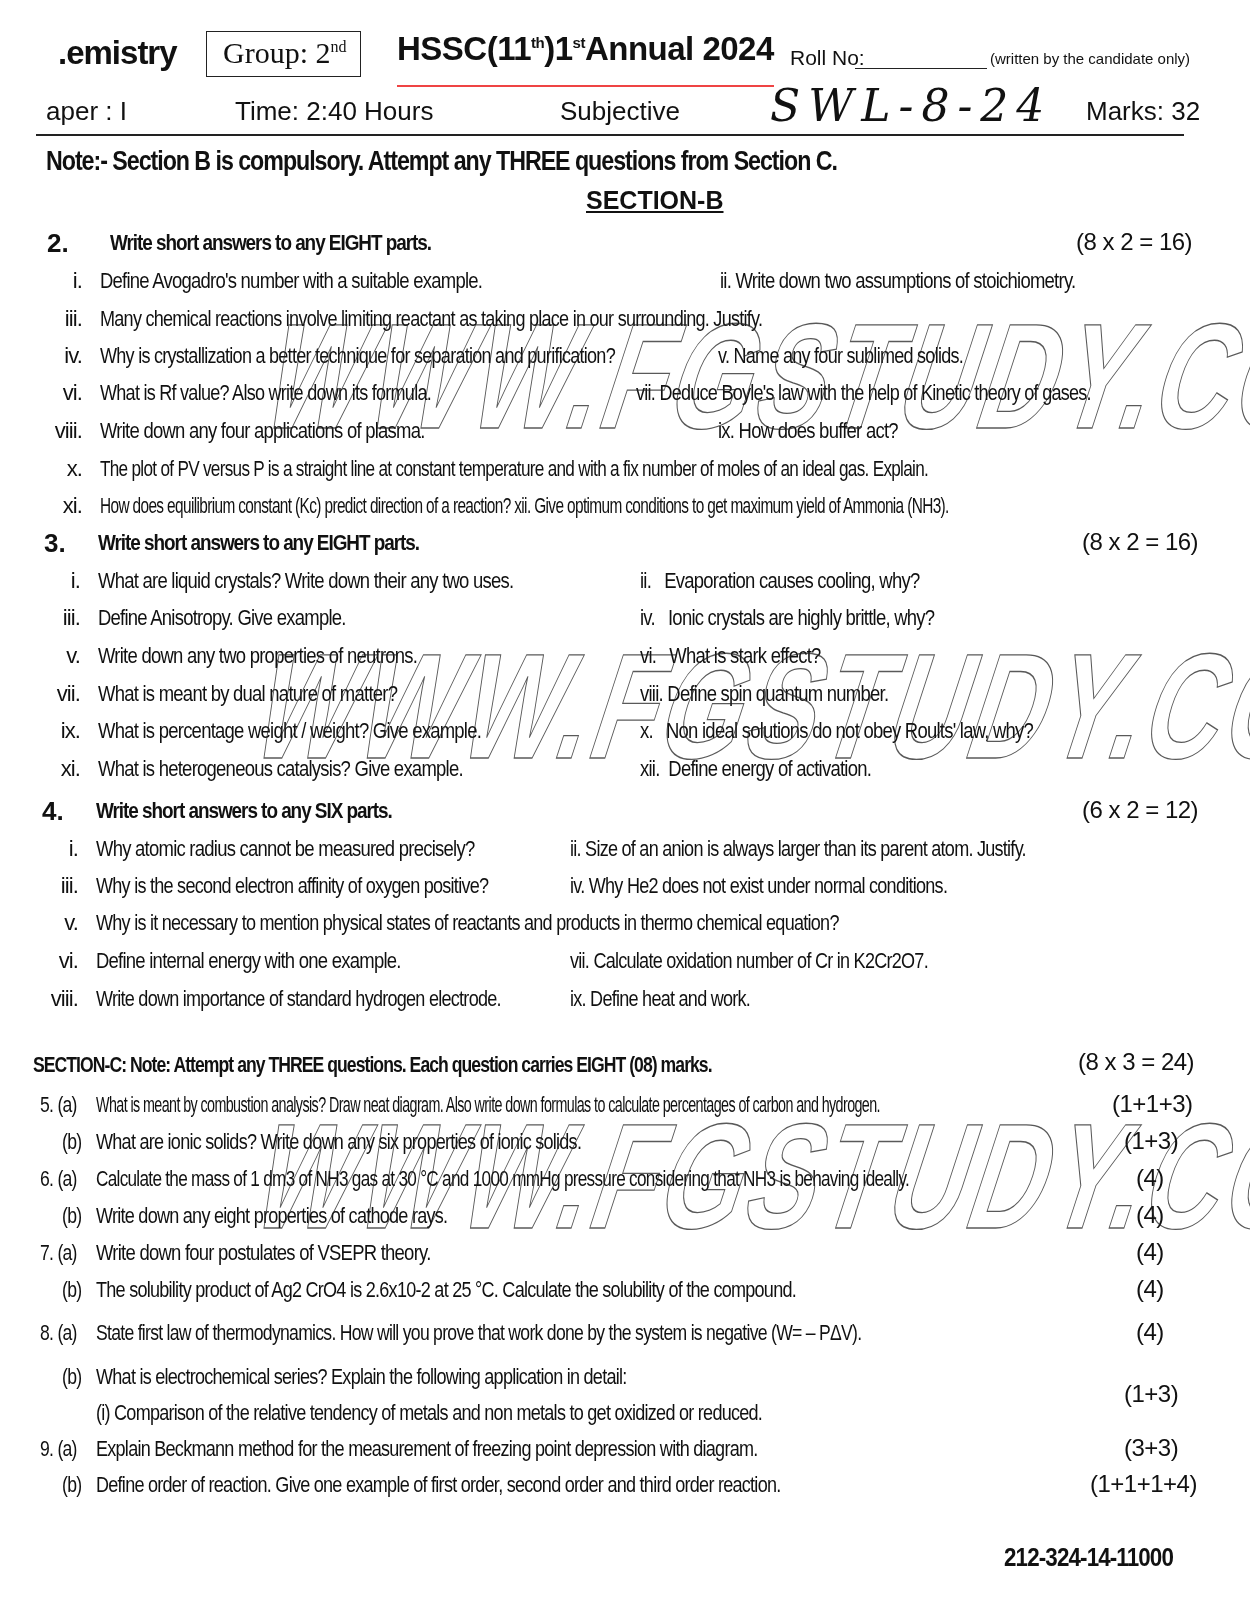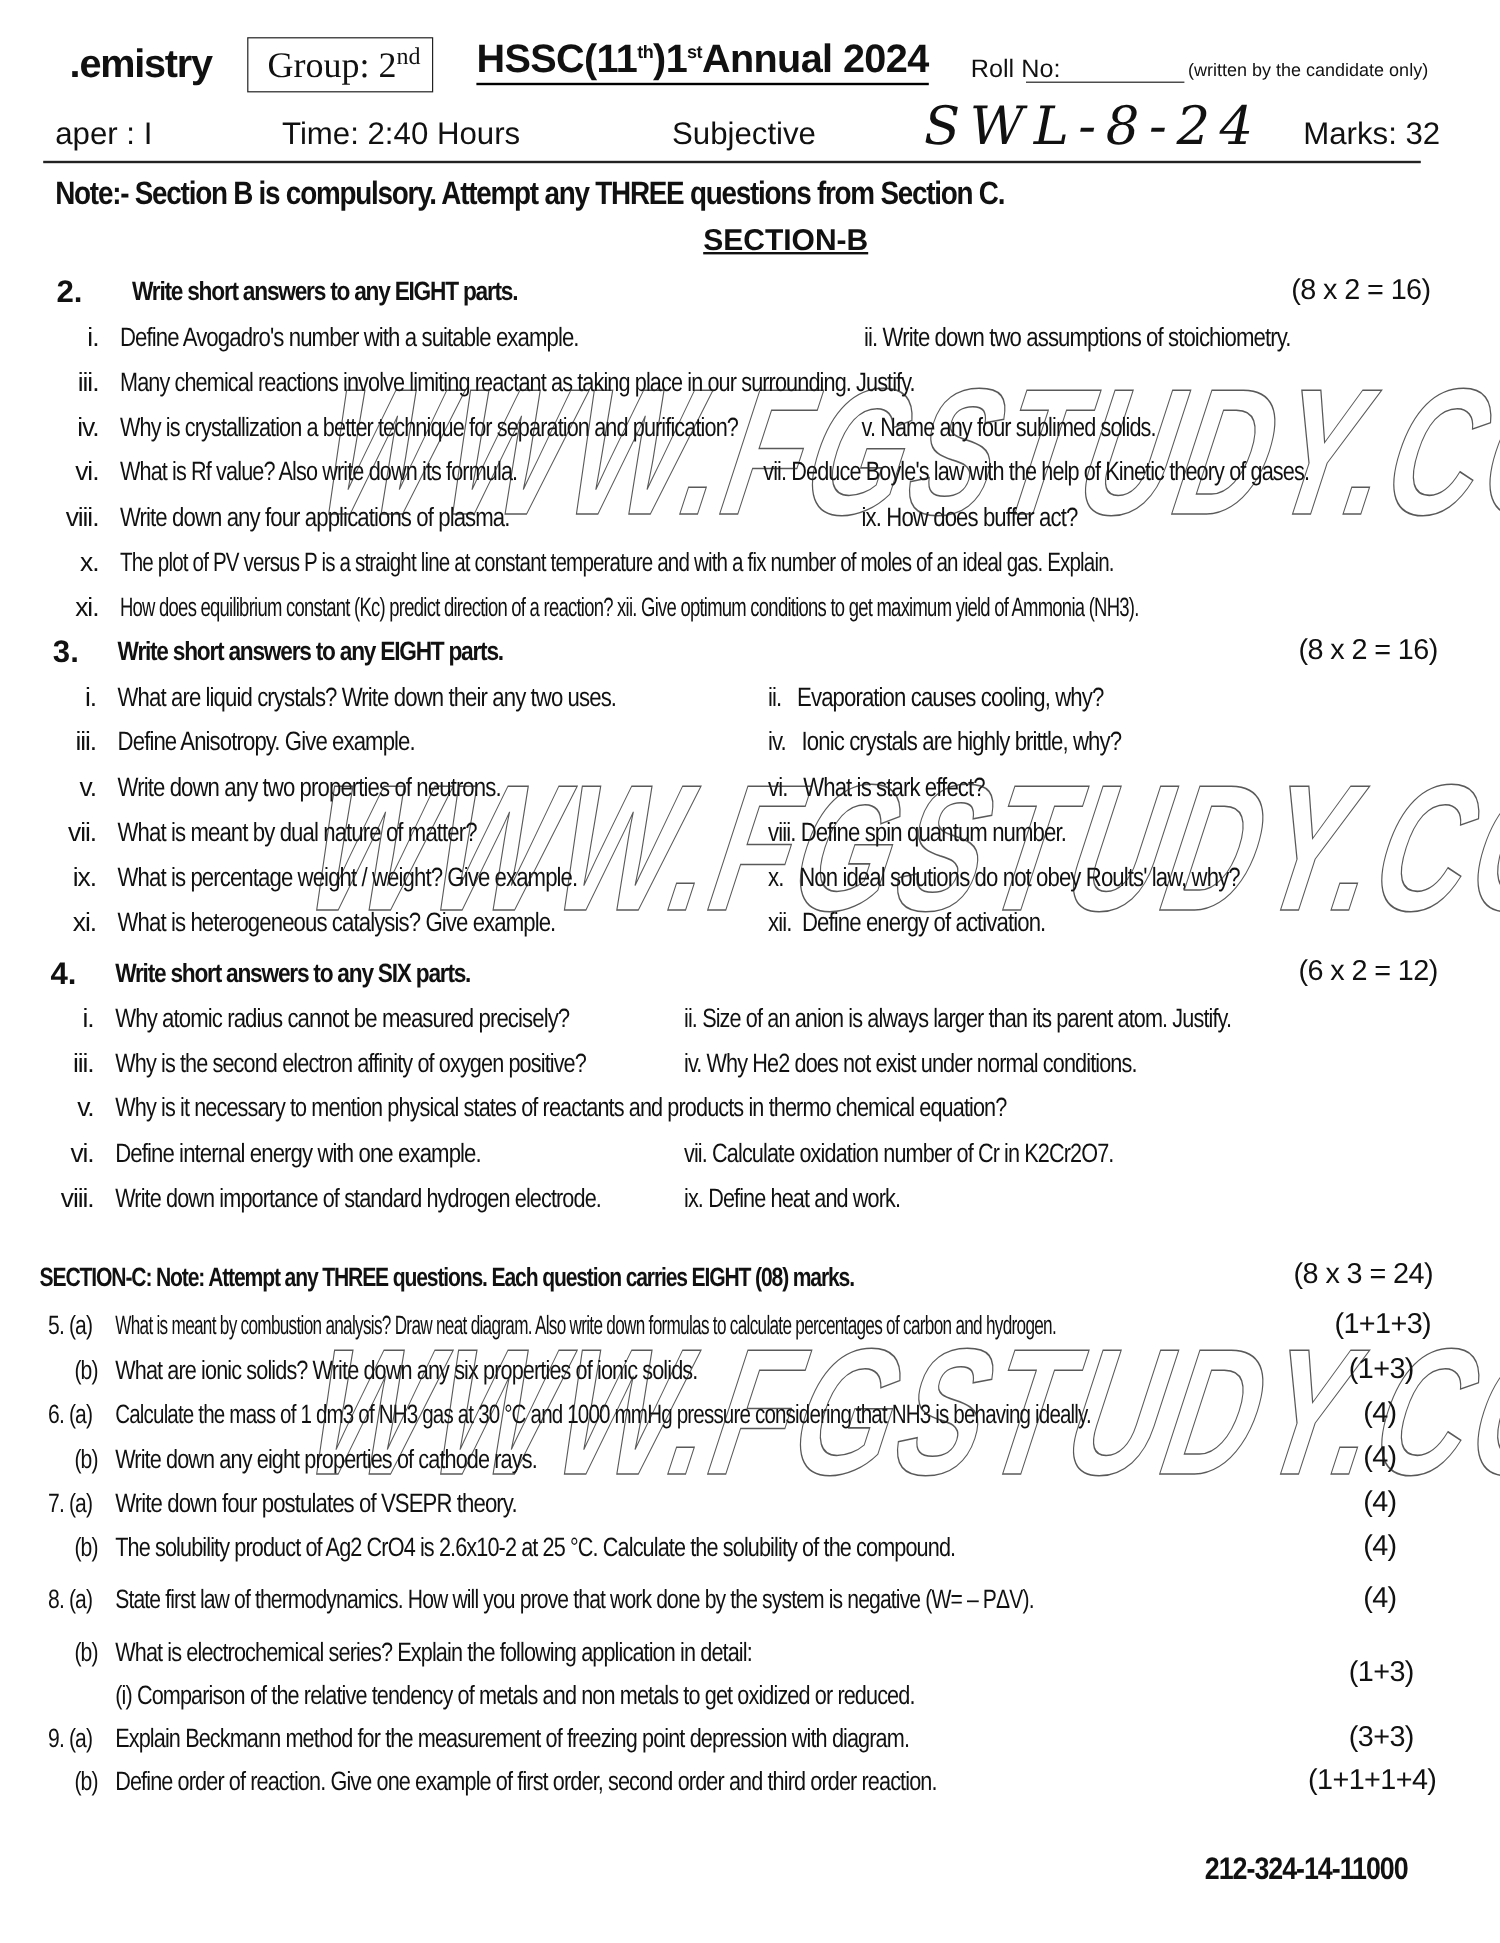--- a/index.html
+++ b/index.html
@@ -8,24 +8,24 @@
     font-family: "Liberation Sans", "DejaVu Sans", sans-serif;
     color: #111111;
   }
   .abs { position: absolute; white-space: nowrap; }
   .cond { transform-origin: 0 0; display: inline-block; }
 
   
   .subject { left: 58px; top: 34px; font-size: 33px; font-weight: bold; letter-spacing: -1px; }
   .group-box { left: 206px; top: 31px; width: 155px; height: 46px; border: 1.5px solid #222; box-sizing: border-box;
                font-family: "Liberation Serif", serif; font-size: 30px; padding: 4px 0 0 16px; }
-  .group-box sup { font-size: 20px; }
-  .exam-title { left: 397px; top: 30px; font-size: 33px; font-weight: bold; border-bottom: 2px solid #000000; padding-bottom: 1px; letter-spacing: -0.5px; }
+  .group-box sup { font-size: 16px; }
+  .exam-title { left: 397px; top: 30px; font-size: 33px; font-weight: bold; border-bottom: 2px solid #ef4444; padding-bottom: 17px; letter-spacing: -0.5px; }
   .exam-title sup { font-size: 15px; }
-  .rollno { left: 790px; top: 46px; font-size: 21px; margin-left: 19px; }
+  .rollno { left: 790px; top: 46px; font-size: 21px; }
   .roll-line { left: 855px; top: 68px; width: 132px; border-bottom: 1.5px solid #222; }
   .roll-note { left: 990px; top: 50px; font-size: 15px; }
   .paper { left: 46px; top: 96px; font-size: 26px; }
   .time { left: 235px; top: 96px; font-size: 26px; }
   .subjective { left: 560px; top: 96px; font-size: 26px; }
   .code-hand { left: 770px; top: 80px; font-size: 44px; font-family: "DejaVu Serif", serif; font-style: italic; letter-spacing: 8px; }
   .marks { left: 1086px; top: 96px; font-size: 26px; }
   .head-rule { left: 36px; top: 134px; width: 1148px; border-bottom: 2px solid #222; }
 
   .note { left: 46px; top: 146px; font-size: 27px; font-weight: bold; letter-spacing: -1.2px; }

